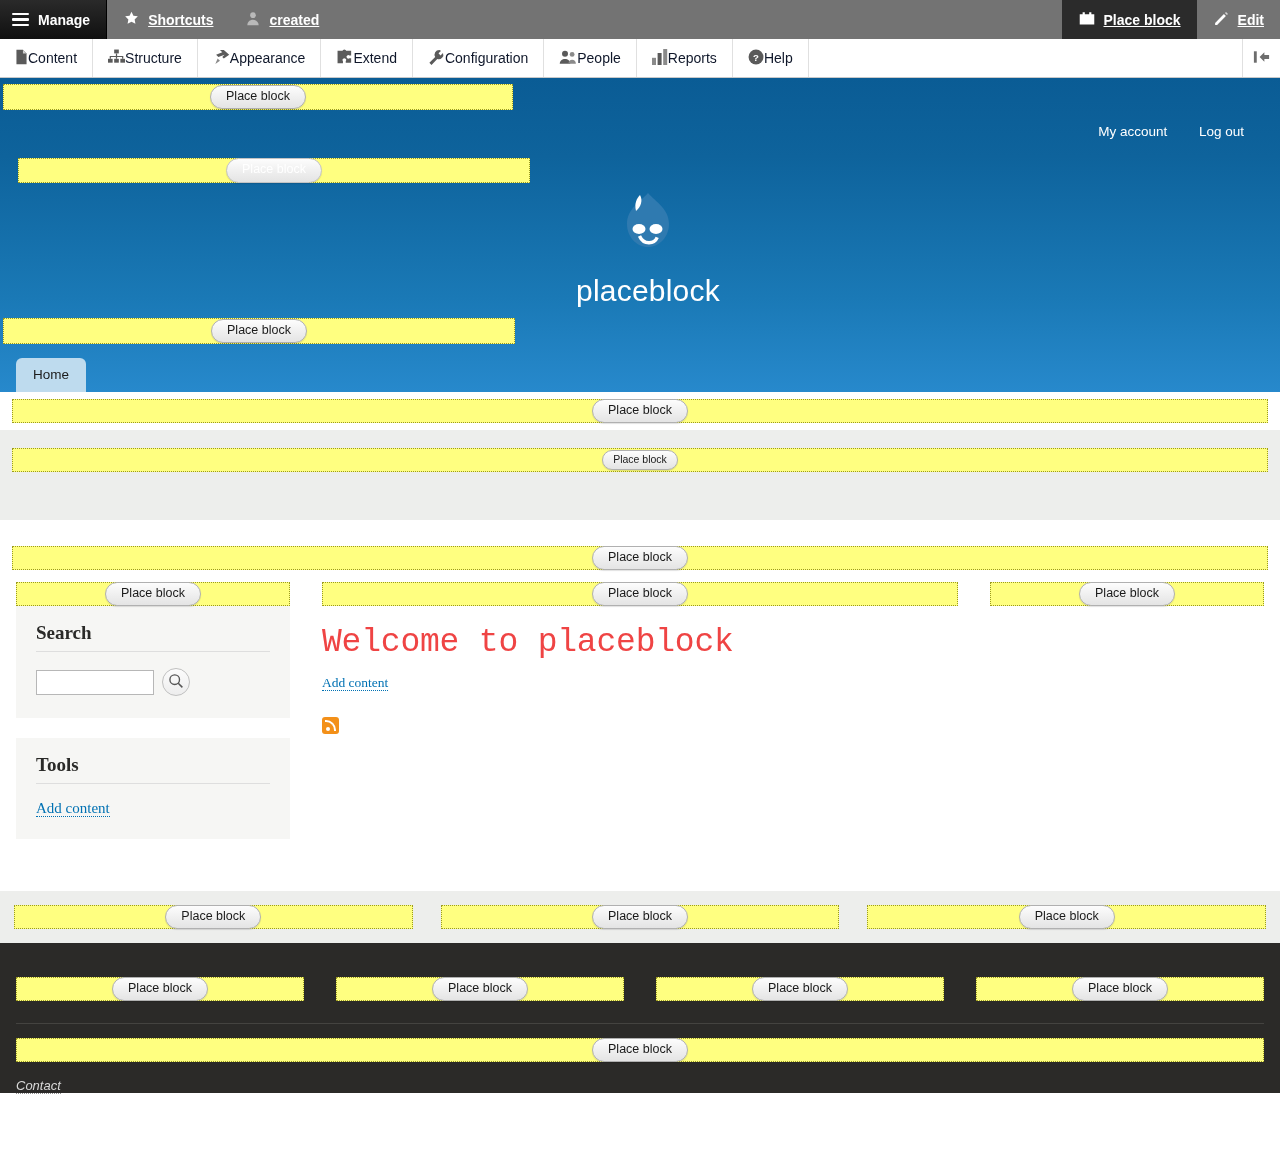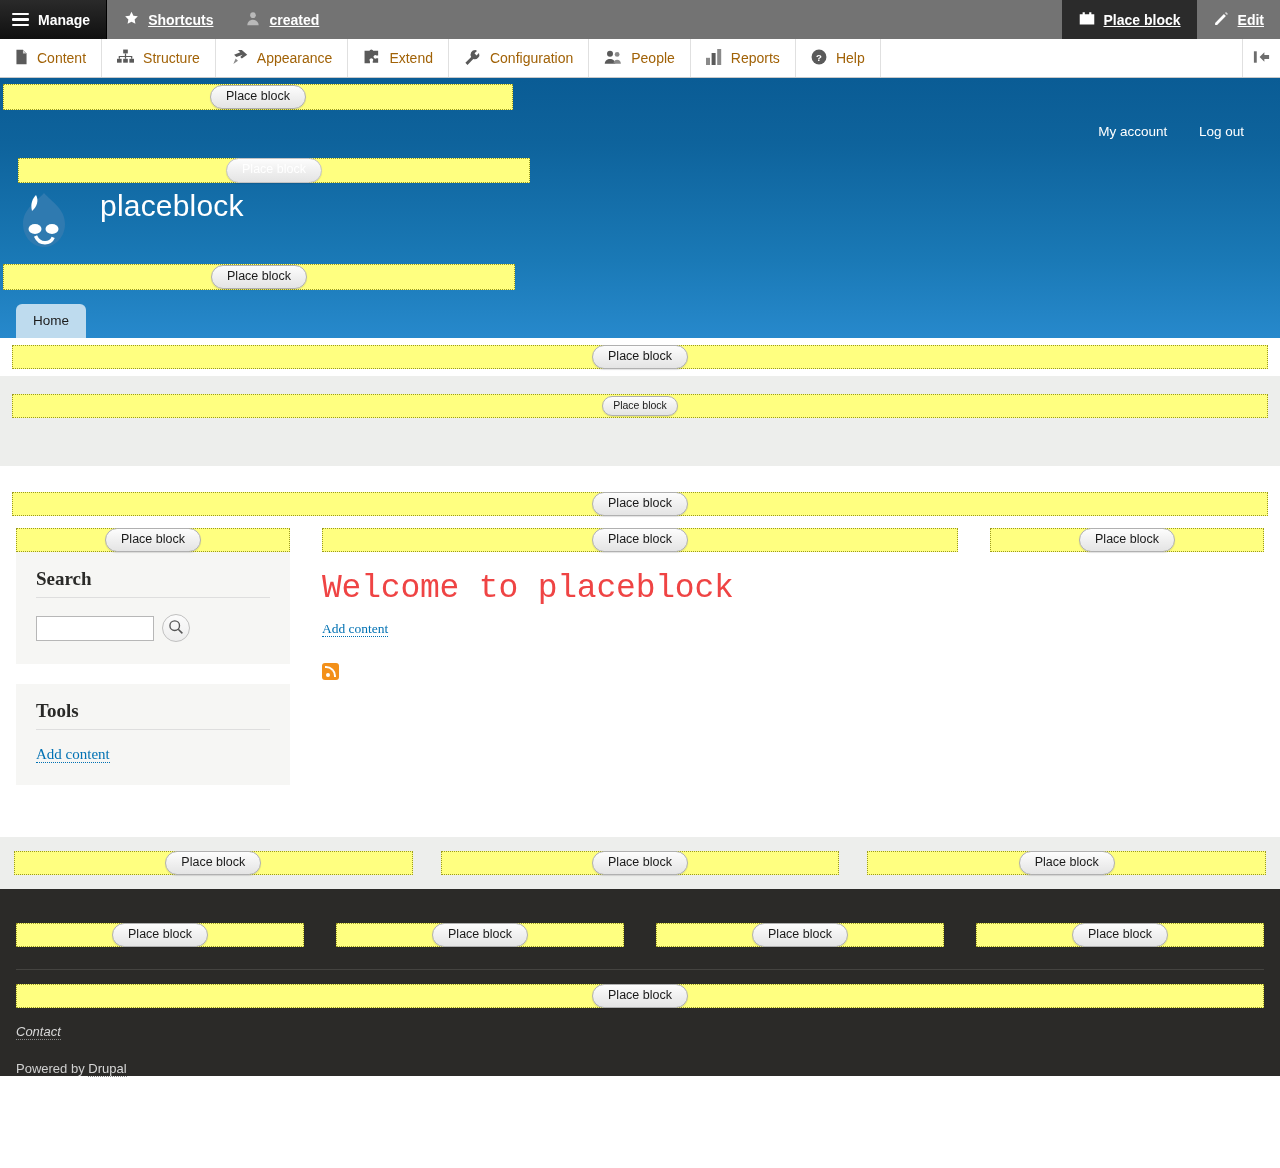--- a/index.html
+++ b/index.html
@@ -45,23 +45,23 @@
 
   
   .toolbar-menu {
     height: 39px;
     background: #fff;
     border-bottom: 1px solid #c9c9c9;
     box-shadow: 0 1px 0 rgba(0,0,0,.08);
     display: flex; align-items: stretch;
   }
   .menu-item {
-    display: flex; align-items: center; gap: 9px;
+    display: flex; align-items: center; 
     padding: 0 15px;
-    color: #a16207; font-size: 14px;
+    color: #0f172a; font-size: 14px;
     border-right: 1px solid #e0e0e0;
     background: #fff;
   }
   .menu-spacer { flex: 1; border-right: 1px solid #e0e0e0; }
   .menu-collapse {
     width: 37px; display: flex; align-items: center; justify-content: center;
   }
 
   
   .page { width: 1280px; }
@@ -75,22 +75,23 @@
     text-align: right;
     padding: 14px 36px 0 0;
     height: 48px;
   }
   .account-links a {
     color: #fff; text-decoration: none; font-size: 13.5px;
     margin-left: 28px;
   }
 
   .brand {
-    display: flex; align-items: flex-start; gap: 28px;
+    display: flex; align-items: center; gap: 20px;
     padding: 6px 0 10px 16px;
+    flex-direction: column;
   }
   .brand-name {
     color: #fff; font-size: 30px; letter-spacing: .2px;
   }
 
   .tabs-row { padding-left: 16px; }
   .tab-home {
     display: inline-block;
     background: #bedbee;
     color: #1b1b1b;
@@ -517,19 +518,16 @@
 
     <div class="footer-sep"></div>
 
     <div style="padding:14px 16px 0 16px;">
       <div class="pb" style="height:24px;">
         <span class="pb-btn">Place block</span>
       </div>
       <div style="padding-top:16px;font-style:italic;">
         <a class="footer-link" href="#">Contact</a>
       </div>
-      <div style="padding-top:22px;">
-        <span class="footer-text">Powered by </span><a class="footer-link" href="#">Drupal</a>
-      </div>
     </div>
   </div>
 
 </div>
 
 </body></html>

